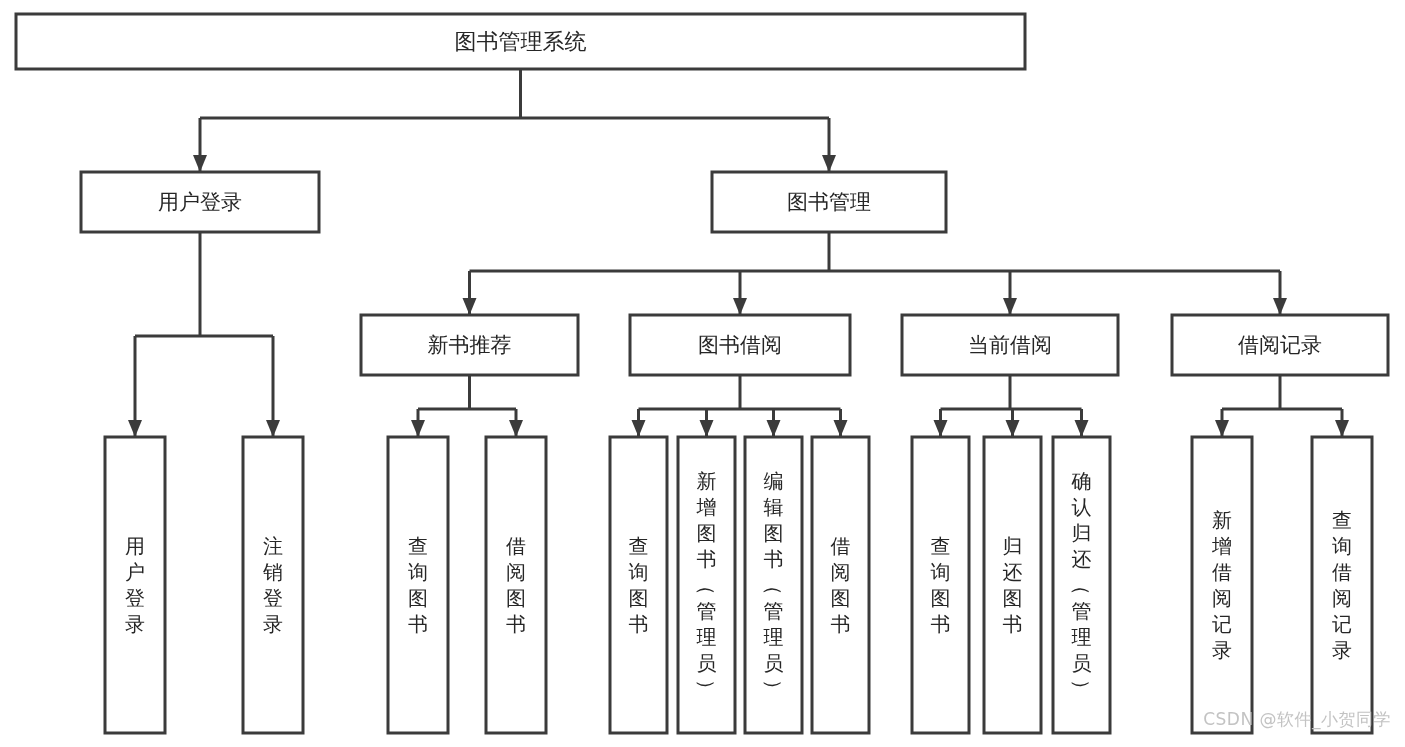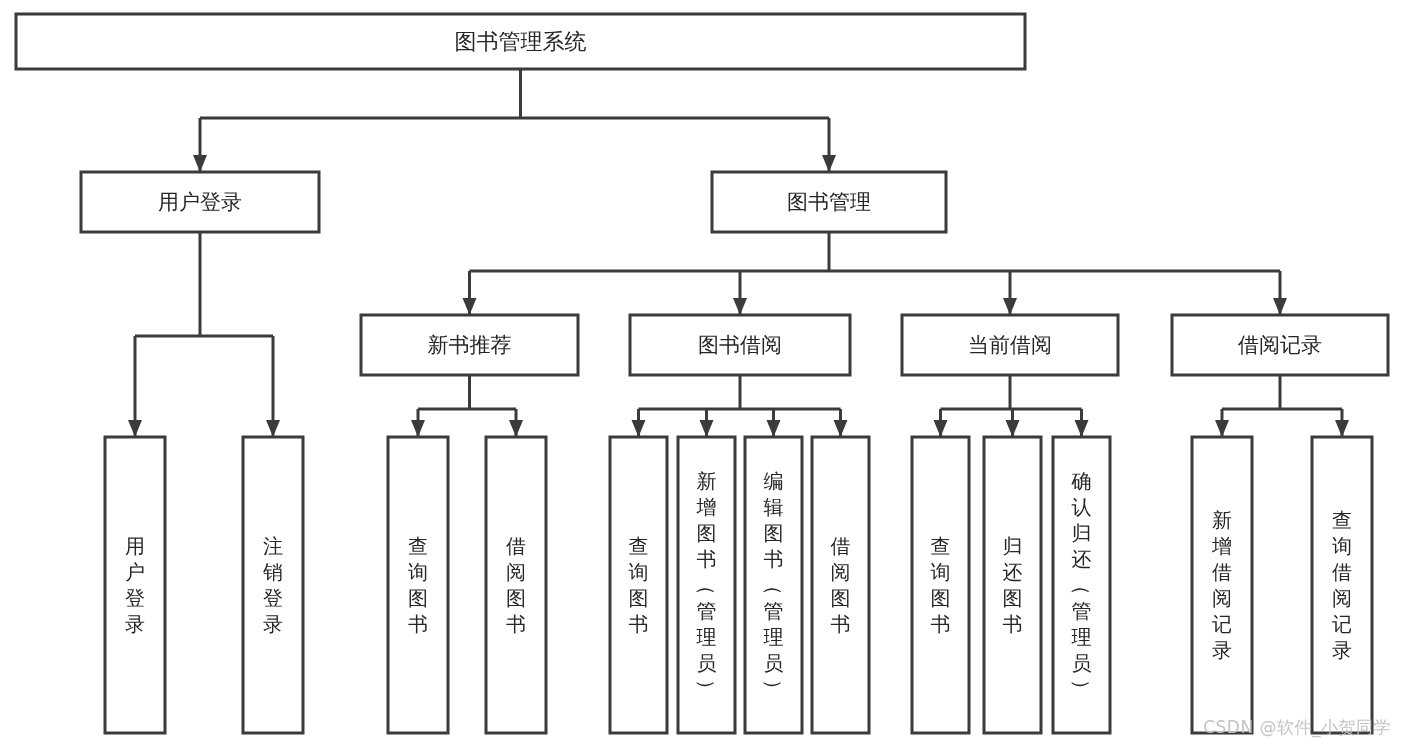--- a/index.html
+++ b/index.html
@@ -52,21 +52,21 @@
     fill: none;
     stroke-linecap: butt;
   }
   .arrow-head {
     fill: #3b3b3b;
     stroke: none;
   }
   .watermark {
     position: absolute;
     right: 14px;
-    bottom: 8px;
+    bottom: 16px;
     font-family: "DejaVu Sans", "Liberation Sans", sans-serif;
     font-size: 17px;
     color: #c3c3c3;
     white-space: nowrap;
     letter-spacing: 0.5px;
     user-select: none;
   }
 </style>
 </head>
 <body>

